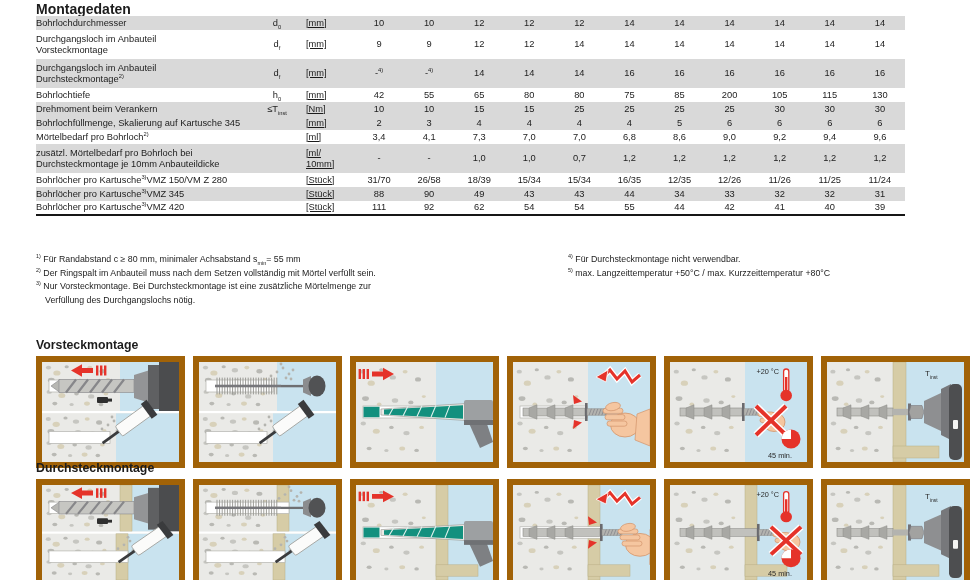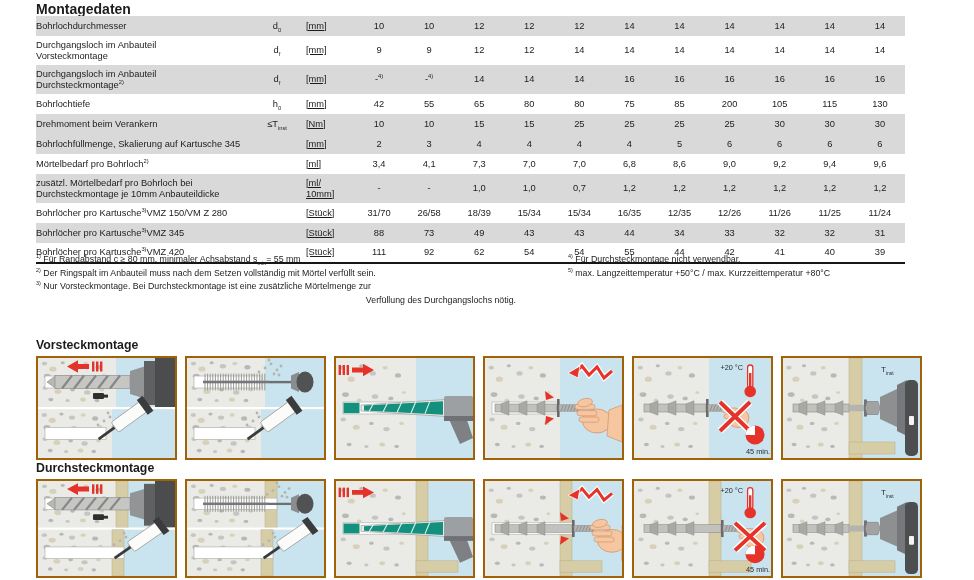--- a/index.html
+++ b/index.html
@@ -5,43 +5,43 @@
   html,body{margin:0;padding:0;}
   body{width:974px;height:580px;position:relative;overflow:hidden;background:#fff;
        font-family:"Liberation Sans","DejaVu Sans",sans-serif;color:#1c1c1c;}
   sup{font-size:.62em;vertical-align:super;line-height:0;}
   sub{font-size:.62em;vertical-align:sub;line-height:0;}
   #title-block{position:absolute;left:36px;top:1px;width:869px;border-bottom:1px solid #2a2a2a;
        padding-bottom:4px;font-size:14px;font-weight:bold;}
   #montage-table{position:absolute;left:36px;top:16px;width:869px;border-collapse:collapse;
        table-layout:fixed;font-size:9.3px;}
   #montage-table td{padding:0;vertical-align:middle;line-height:1.18;}
-  #montage-table tr{height:20px;}
+  #montage-table tr{height:14px;}
   #montage-table tr.tall{height:29px;}
   #montage-table tr.shade{background:#d9d9d9;}
   #montage-table tr:last-child td{border-bottom:2.2px solid #161616;}
   td.c-label{padding-left:3px;}
   td.c-sym{text-align:center;}
   td.c-unit{padding-left:3px;text-decoration:underline;}
   td.c-val{text-align:center;}
   .fns{position:absolute;top:253px;font-size:8.8px;line-height:13.5px;}
   #fn-left{left:36px;width:480px;}
   #fn-right{left:568px;width:400px;}
-  .fn-line.cont{padding-left:9px;text-align:right;}
+  .fn-line.cont{padding-left:9px;}
   .sec-head{position:absolute;left:36px;font-weight:bold;font-size:12.3px;}
   #head-vorsteck{top:338px;}
   #head-durchsteck{top:461px;}
   .panel-row{position:absolute;left:36px;display:flex;gap:8px;}
   #row-vorsteck{top:356px;}
   #row-durchsteck{top:479px;}
-  .panel{position:relative;width:137px;border:2px solid #a16207;box-sizing:content-box;background:#eaeae7;}
+  .panel{position:relative;width:137px;border:6px solid #a16207;box-sizing:content-box;background:#eaeae7;}
   .panel svg{display:block;}
   .plabel{position:absolute;font-size:7.3px;color:#2a2a2a;white-space:nowrap;}
   .lbl-temp{top:5px;left:62px;width:47px;text-align:right;}
-  .lbl-time{bottom:2px;left:98px;width:38px;text-align:right;}
+  .lbl-time{bottom:2px;left:98px;width:38px;text-align:left;}
   .lbl-tinst{top:7px;left:98px;font-size:8px;}
 </style>
 </head>
 <body>
 
 <div id="title-block"><span>Montagedaten</span></div>
 
 <table id="montage-table">
   <colgroup>
     <col style="width:212px">
@@ -197,21 +197,21 @@
         <td class="c-val">12/35</td>
         <td class="c-val">12/26</td>
         <td class="c-val">11/26</td>
         <td class="c-val">11/25</td>
         <td class="c-val">11/24</td>
       </tr>
       <tr class="shade">
         <td class="c-label" colspan="2">Bohrlöcher pro Kartusche<sup>3)</sup>VMZ 345</td>
         <td class="c-unit">[Stück]</td>
         <td class="c-val">88</td>
-        <td class="c-val">73</td>
+        <td class="c-val">90</td>
         <td class="c-val">49</td>
         <td class="c-val">43</td>
         <td class="c-val">43</td>
         <td class="c-val">44</td>
         <td class="c-val">34</td>
         <td class="c-val">33</td>
         <td class="c-val">32</td>
         <td class="c-val">32</td>
         <td class="c-val">31</td>
       </tr>

